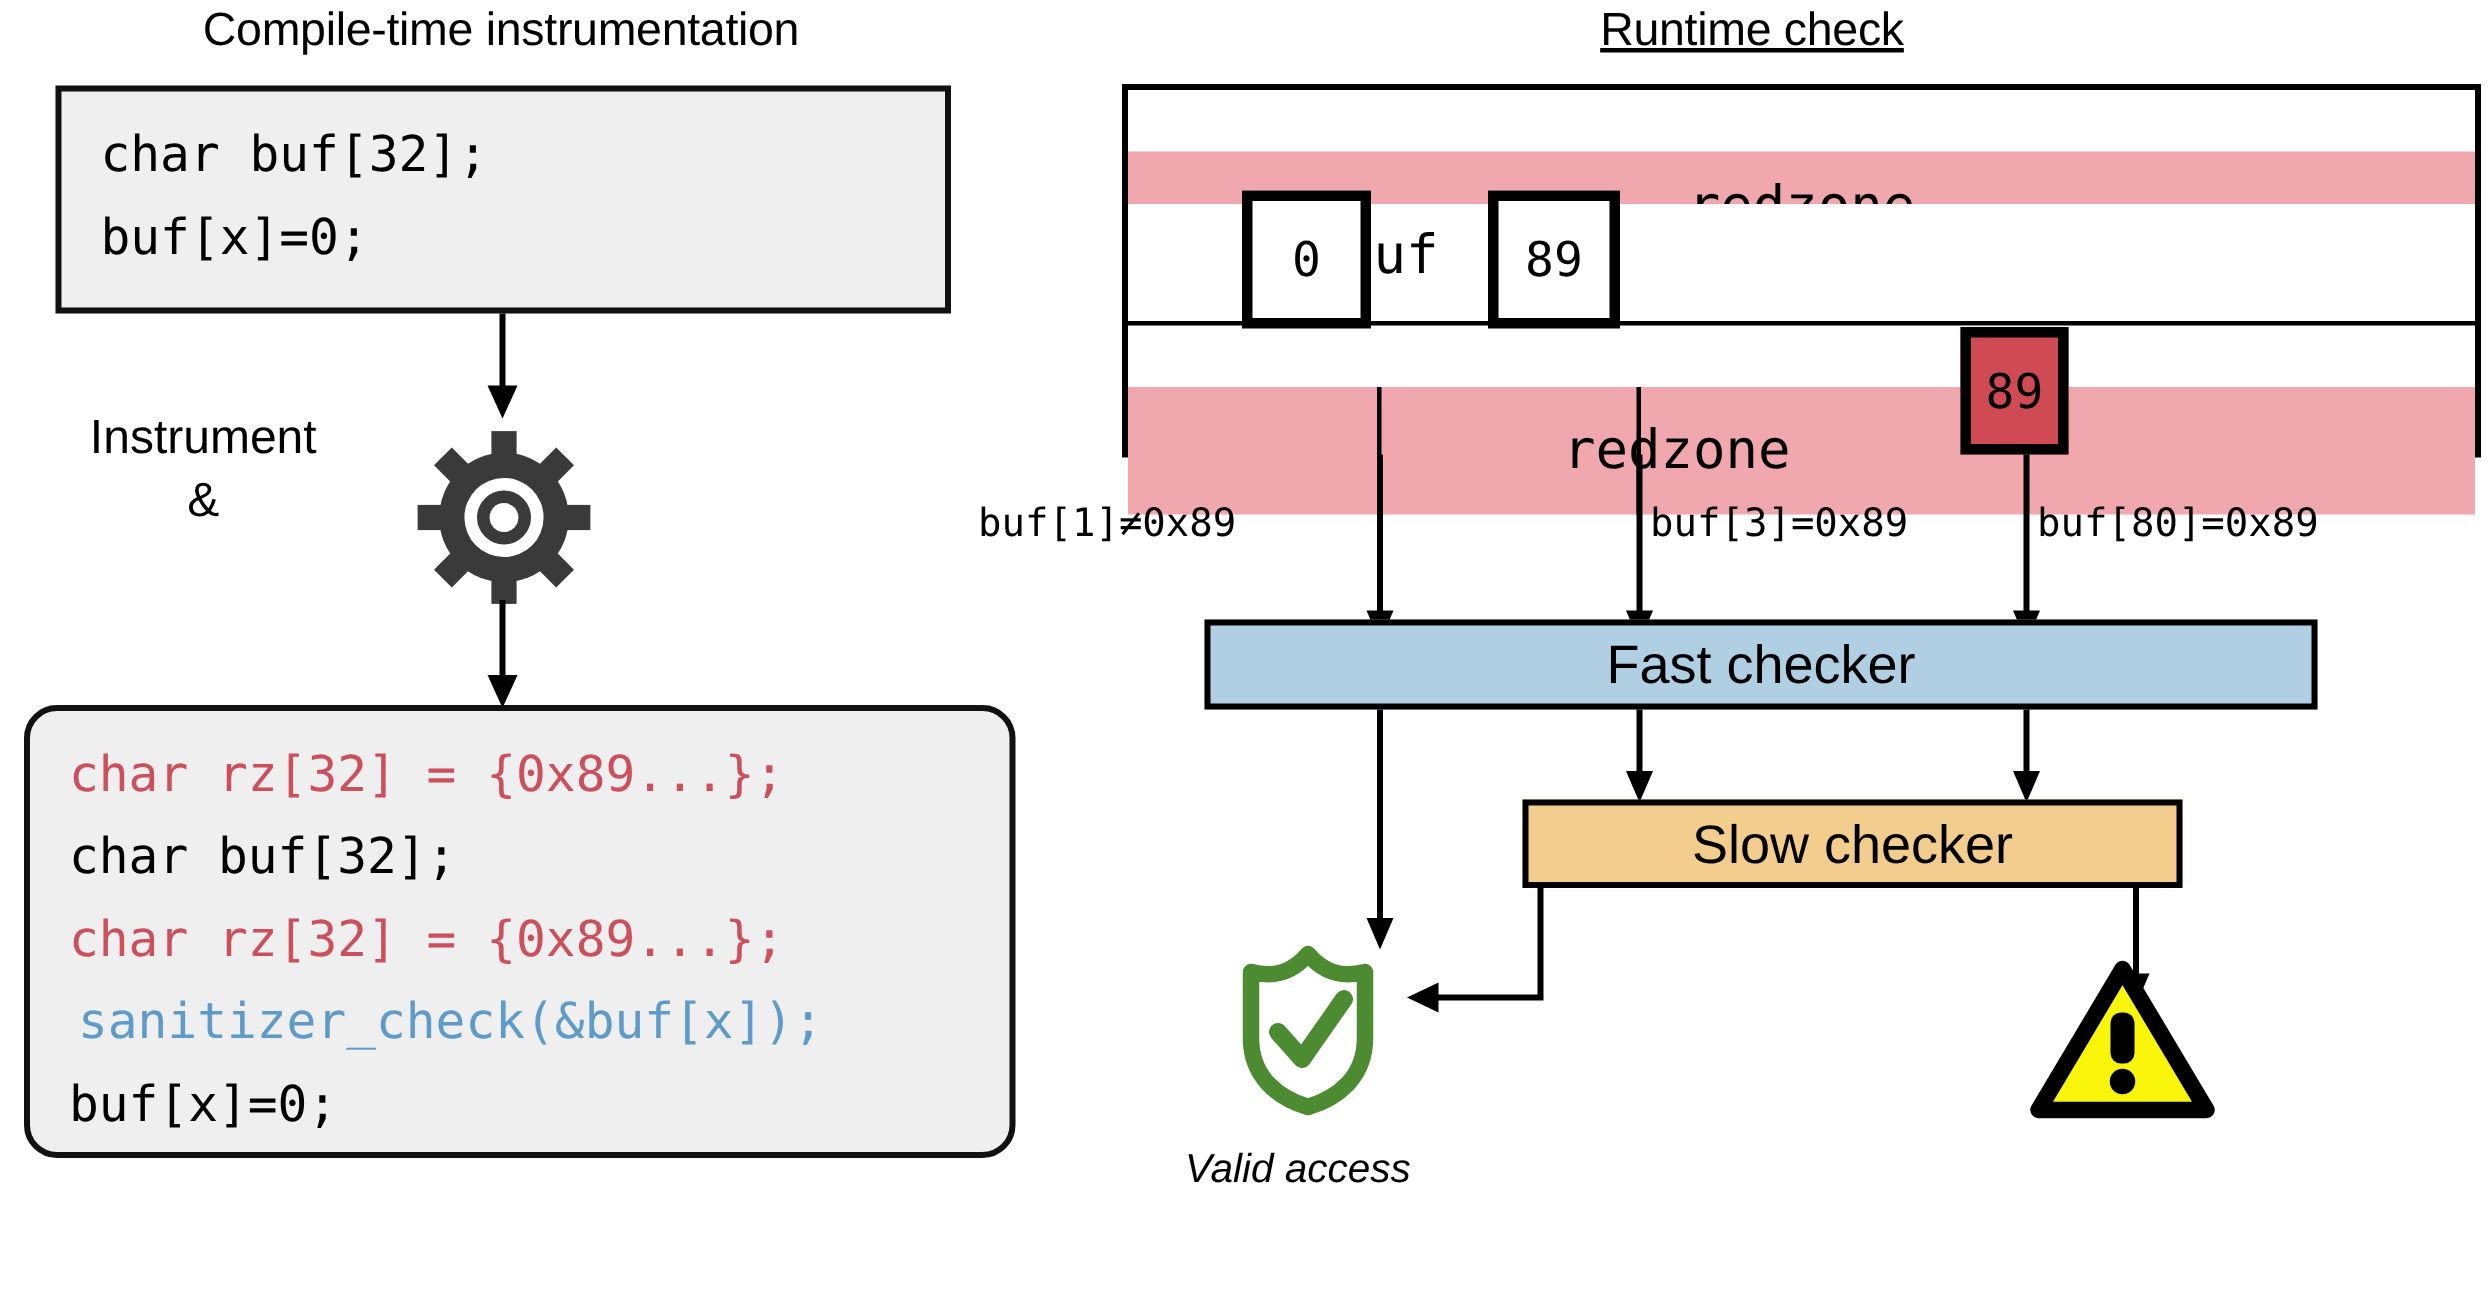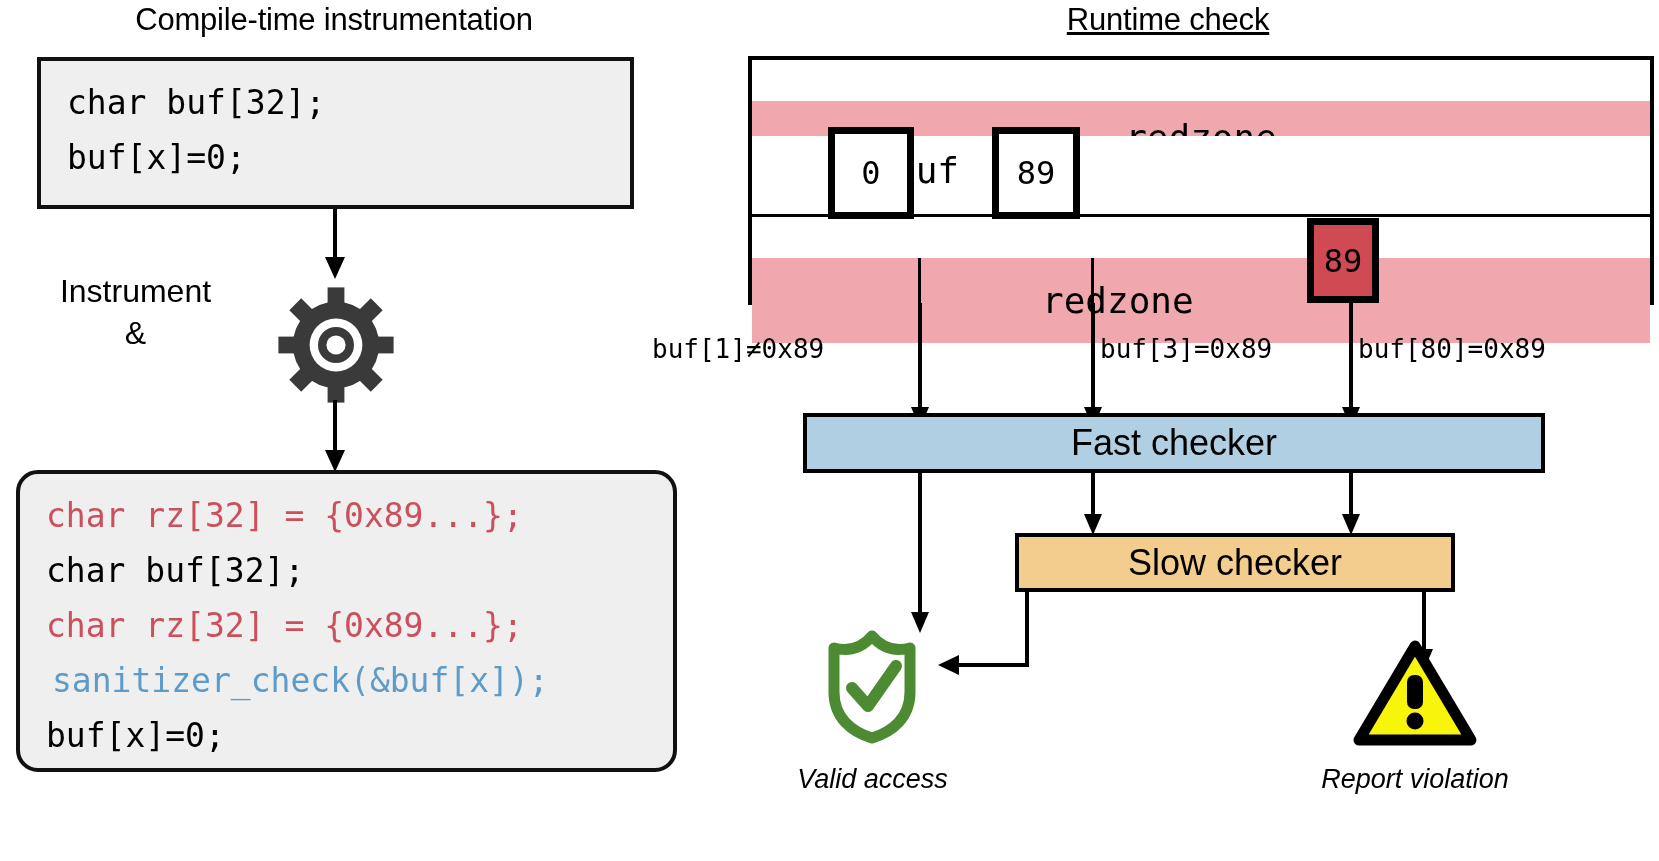--- a/index.html
+++ b/index.html
@@ -22,21 +22,21 @@
   .cellbox{position:absolute;border:7px solid #000;background:#fff;box-sizing:border-box;
            display:flex;align-items:center;justify-content:center;
            font-family:"DejaVu Sans Mono","Liberation Mono",monospace;font-size:32px;}
   .cellbox.dark{background:#cf4a52;}
   .arrlabel{font-family:"DejaVu Sans Mono","Liberation Mono",monospace;
             font-size:26px;white-space:nowrap;}
   .procbox{position:absolute;border:4px solid #000;box-sizing:border-box;
            display:flex;align-items:center;justify-content:center;font-size:36px;}
   .blue{background:#b1cfe2;margin-left:20px;}
   .orange{background:#f2cd8e;}
-  .capt{font-size:27px;font-style:italic;text-align:center;line-height:34px;white-space:nowrap;}
+  .capt{font-size:27px;font-style:italic;line-height:34px;white-space:nowrap;}
   svg{display:block;overflow:visible;}
 </style>
 </head>
 <body>
 
 <div class="abs ttl" style="left:34px;top:2px;width:600px;">Compile-time instrumentation</div>
 
 <div class="abs codebox" style="left:37px;top:57px;width:597px;height:152px;">
   <div class="codeline c-black" style="margin:14px 0 0 26px;">char buf[32];</div>
   <div class="codeline c-black" style="margin:0 0 0 26px;">buf[x]=0;</div>
@@ -167,14 +167,13 @@
 </svg>
 
 <svg class="abs" style="left:1355px;top:642px;" width="120" height="102" viewBox="0 0 120 102">
   <polygon points="60,4 116,98 4,98" fill="#f8f40a" stroke="#000" stroke-width="11" stroke-linejoin="round"></polygon>
   <rect x="52" y="33" width="16" height="34" rx="7" fill="#000"></rect>
   <circle cx="60" cy="79" r="8.5" fill="#000"></circle>
 </svg>
 
 <div class="abs capt" style="left:790px;top:762px;width:165px;">Valid access</div>
 <div class="abs capt" style="left:1320px;top:762px;width:190px;">
-  <div>Report violation</div>
 </div>
 
 </body></html>

